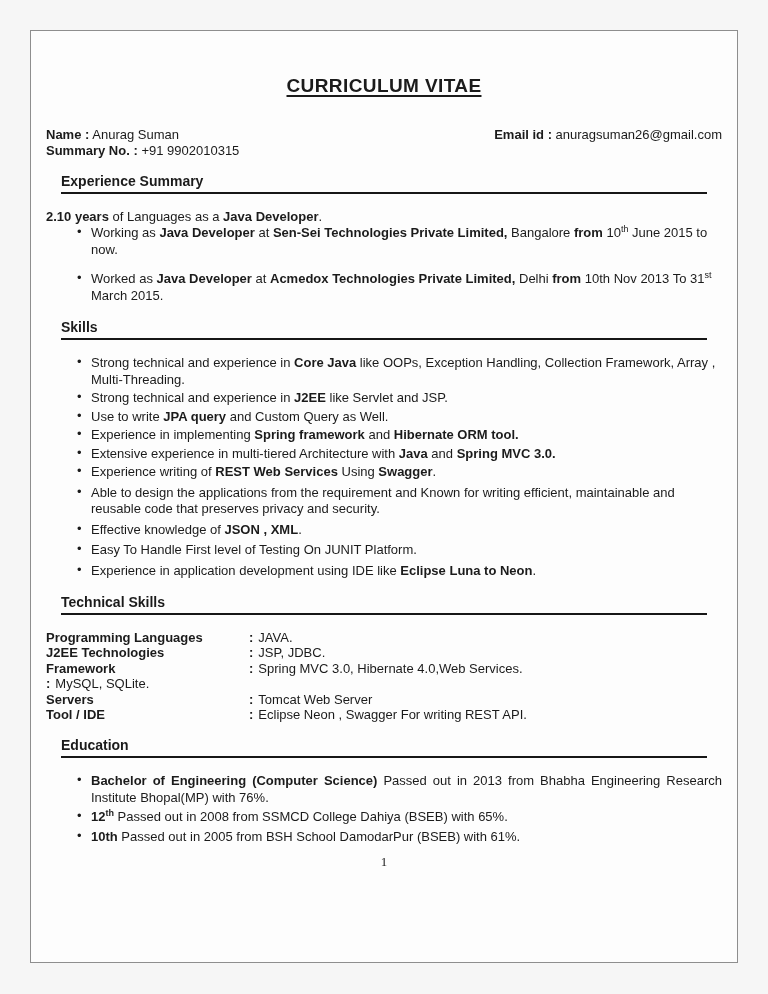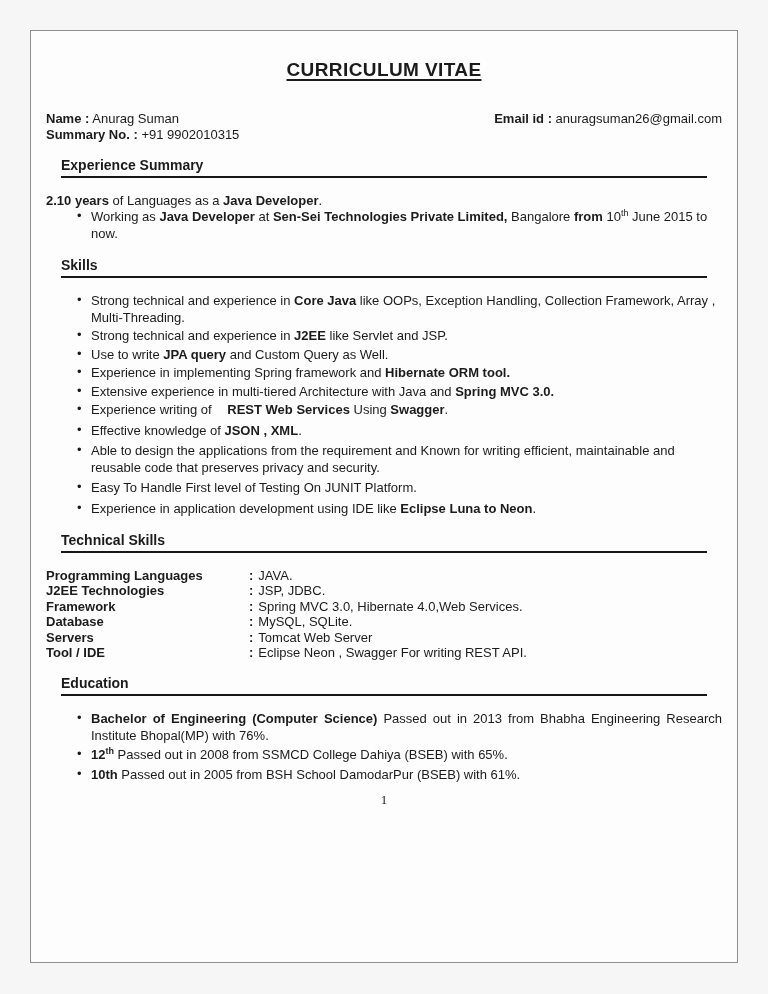--- a/index.html
+++ b/index.html
@@ -9,21 +9,21 @@
     font-family:"Liberation Sans", sans-serif;
     color:#1b1b1b;
     position:relative;
   }
   .page {
     position:absolute; left:30px; top:30px;
     width:708px; height:933px;
     box-sizing:border-box;
     background:#fdfdfd;
     border:1px solid #8e8e8e;
-    padding:0 15px;
+    padding:16px 15px;
     overflow:hidden;
   }
   .doc-title {
     text-align:center;
     font-size:19px; font-weight:bold;
     letter-spacing:0.4px;
     margin:28px 0 0;
     text-decoration:underline;
     text-decoration-thickness:2px;
     text-underline-offset:3px;
@@ -101,37 +101,38 @@
       </div>
     </div>
   </div>
 
   <h2 class="section mt-exp">Experience Summary</h2>
 
   <p class="rich"><span style="font-weight: bold;">2.10 years</span><span> of Languages as a </span><span style="font-weight: bold;">Java Developer</span><span>.</span></p>
 
   <ul class="bullets exp">
     <li><span>Working as </span><span style="font-weight: bold;">Java Developer</span><span> at </span><span style="font-weight: bold;">Sen-Sei Technologies Private Limited,</span><span> Bangalore </span><span style="font-weight: bold;">from</span><span> 10</span><sup>th</sup><span> June 2015 to now.</span></li>
+    <li><span>Worked as </span><span style="font-weight: bold;">Java Developer</span><span> at </span><span style="font-weight: bold;">Acmedox Technologies Private Limited,</span><span> Delhi </span><span style="font-weight: bold;">from</span><span> 10th Nov 2013 To 31</span><sup>st</sup><span> March 2015.</span></li>
   </ul>
 
   <h2 class="section mt-skill">Skills</h2>
 
 
   <ul class="bullets group1">
     <li><span>Strong technical and experience in </span><span style="font-weight: bold;">Core Java</span><span> like OOPs, Exception Handling, Collection Framework, Array , Multi-Threading.</span></li>
     <li><span>Strong technical and experience in </span><span style="font-weight: bold;">J2EE</span><span> like Servlet and JSP.</span></li>
     <li><span>Use to write </span><span style="font-weight: bold;">JPA query</span><span> and Custom Query as Well.</span></li>
-    <li><span>Experience in implementing </span><span style="font-weight: normal;">Spring framework</span><span> and </span><span style="font-weight: bold;">Hibernate ORM tool.</span></li>
-    <li><span>Extensive experience in multi-tiered Architecture with </span><span style="font-weight: normal;">Java</span><span> and </span><span style="font-weight: bold;">Spring MVC 3.0.</span></li>
+    <li><span>Experience in implementing </span><span style="font-weight: bold;">Spring framework</span><span> and </span><span style="font-weight: bold;">Hibernate ORM tool.</span></li>
+    <li><span>Extensive experience in multi-tiered Architecture with </span><span style="font-weight: bold;">Java</span><span> and </span><span style="font-weight: bold;">Spring MVC 3.0.</span></li>
   </ul>
 
   <ul class="bullets group2">
-    <li><span>Experience writing of </span><span style="font-weight: bold; margin-left: 12px;">REST Web Services</span><span> Using </span><span style="font-weight: bold;">Swagger</span><span>.</span></li>
+    <li><span>Experience writing of </span><span style="font-weight: bold;">REST Web Services</span><span> Using </span><span style="font-weight: bold;">Swagger</span><span>.</span></li>
+    <li><span>Able to design the applications from the requirement and Known for writing efficient, maintainable and reusable code that preserves privacy and security.</span></li>
     <li><span>Effective knowledge of </span><span style="font-weight: bold;">JSON , XML</span><span>.</span></li>
-    <li><span>Able to design the applications from the requirement and Known for writing efficient, maintainable and reusable code that preserves privacy and security.</span></li>
     <li><span>Easy To Handle First level of Testing On JUNIT Platform.</span></li>
     <li><span>Experience in application development using IDE like </span><span style="font-weight: bold;">Eclipse Luna to Neon</span><span>.</span></li>
   </ul>
 
   <h2 class="section mt-tech">Technical Skills</h2>
 
   <div class="ts-table">
     <div class="ts-row">
       <span class="ts-label">Programming Languages</span>
       <span class="ts-sep">:</span>
@@ -141,21 +142,20 @@
       <span class="ts-label">J2EE Technologies</span>
       <span class="ts-sep">:</span>
       <span class="ts-value">JSP, JDBC.</span>
     </div>
     <div class="ts-row">
       <span class="ts-label">Framework</span>
       <span class="ts-sep">:</span>
       <span class="ts-value">Spring MVC 3.0, Hibernate 4.0,Web Services.</span>
     </div>
     <div class="ts-row">
-      <span class="ts-label">Database</span>
       <span class="ts-sep">:</span>
       <span class="ts-value">MySQL, SQLite.</span>
     </div>
     <div class="ts-row">
       <span class="ts-label">Servers</span>
       <span class="ts-sep">:</span>
       <span class="ts-value">Tomcat Web Server</span>
     </div>
     <div class="ts-row">
       <span class="ts-label">Tool / IDE</span>

